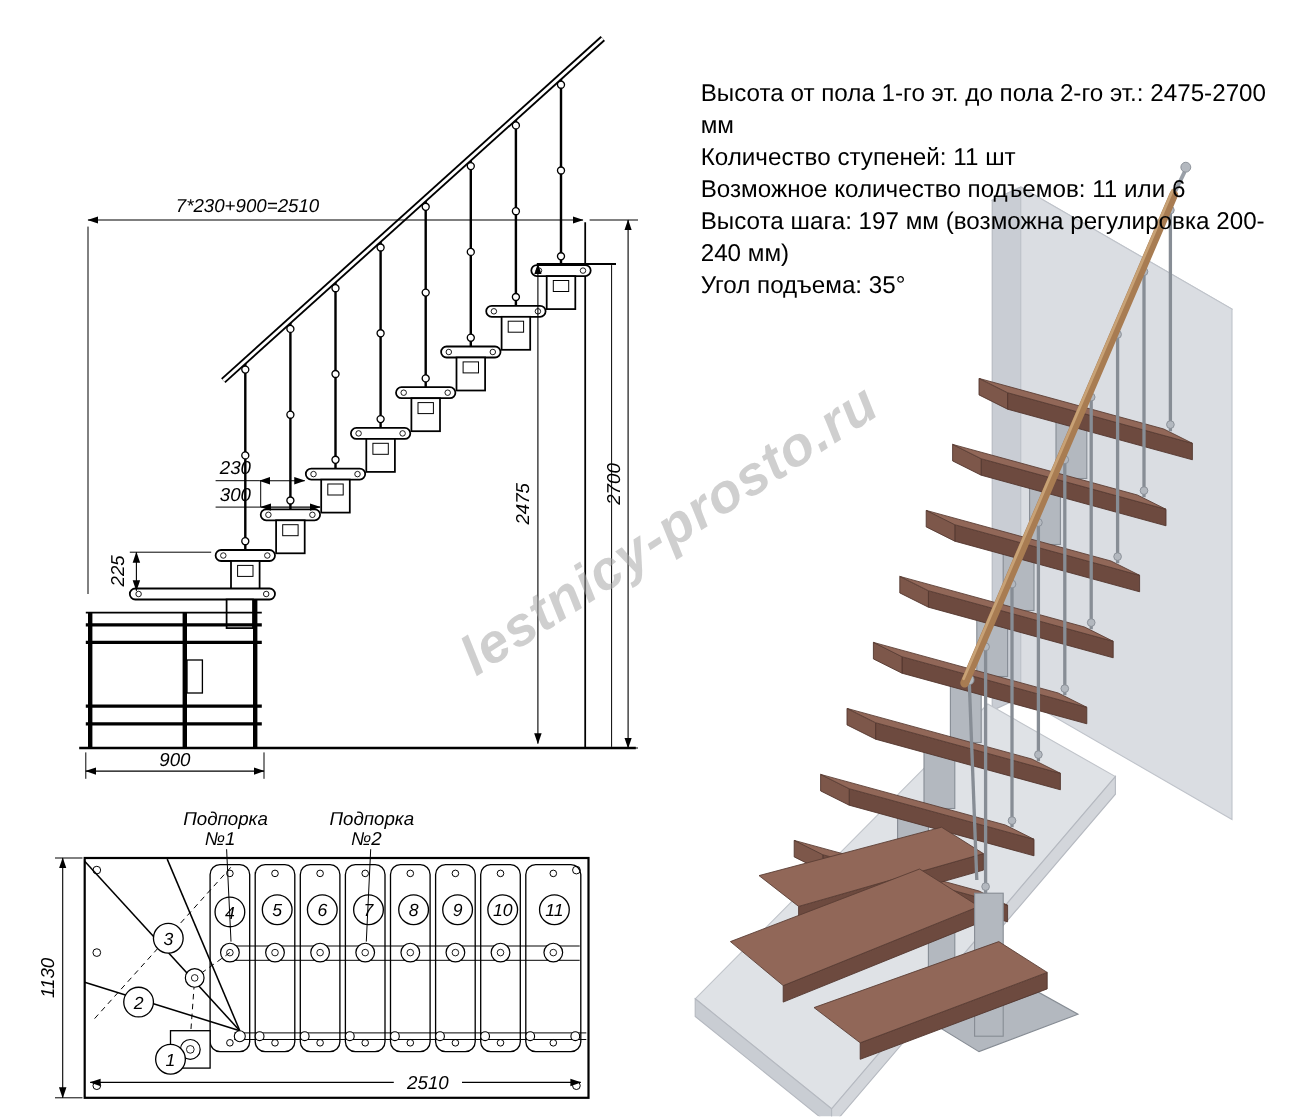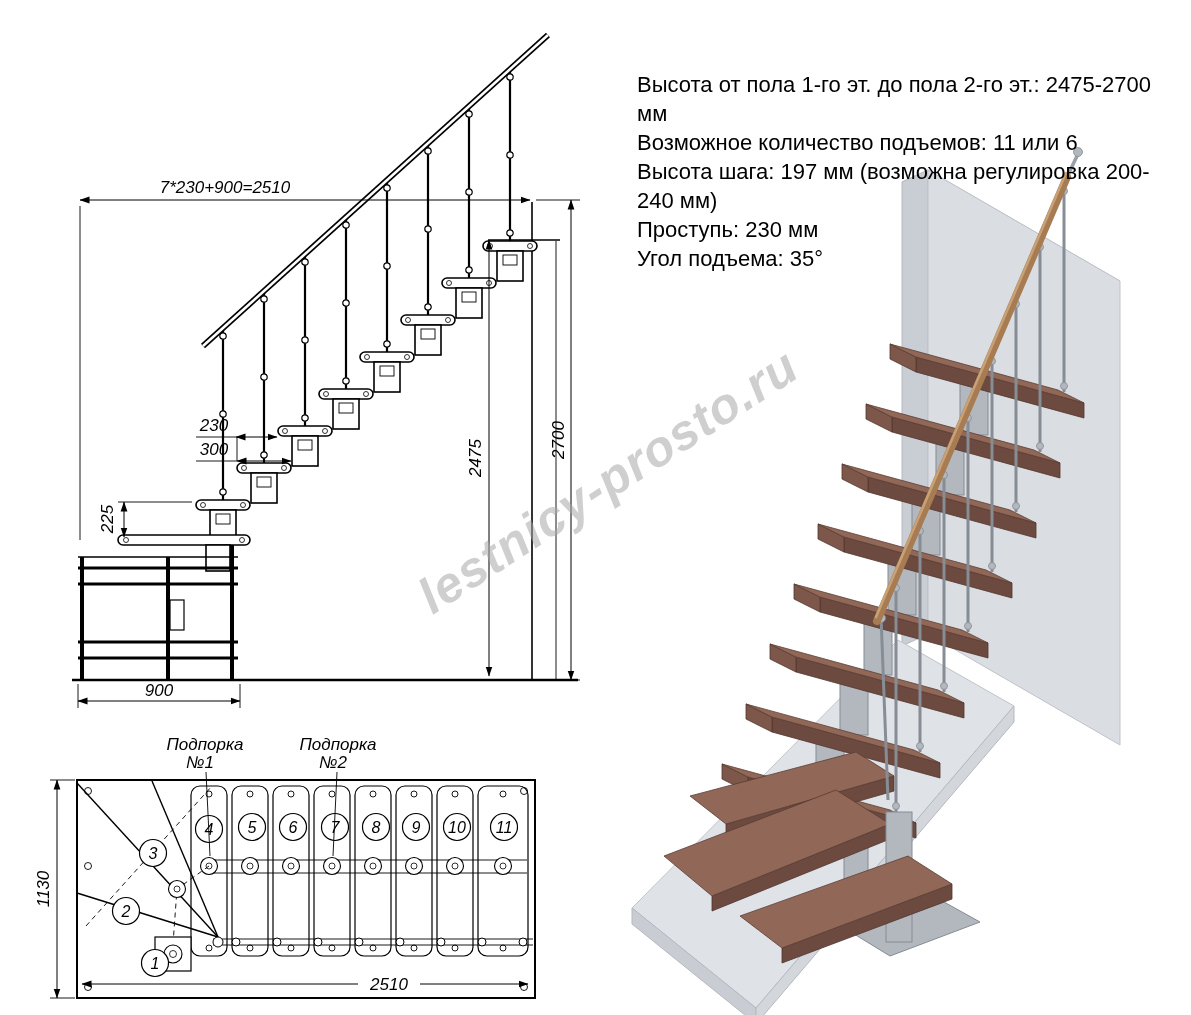--- a/index.html
+++ b/index.html
@@ -392,21 +392,21 @@
       <line x1="1067" y1="177" x2="1077" y2="156" stroke="#9aa0a8" stroke-width="3.5"></line>
       <circle cx="1078" cy="152" r="4.5" fill="#b3b8bf" stroke="#868c94" stroke-width="0.8"></circle>
       <line x1="877" y1="621" x2="1067" y2="177" stroke="#a87c52" stroke-width="8" stroke-linecap="round"></line>
       <line x1="876" y1="617" x2="1066" y2="173" stroke="#c8a276" stroke-width="2.5" stroke-linecap="round"></line>
     </g>
   </g>
 </svg>
 
 <div class="specs">
   <div>Высота от пола 1-го эт. до пола 2-го эт.: 2475-2700 мм</div>
+  <div>Количество ступеней: 11 шт</div>
   <div>Возможное количество подъемов: 11 или 6</div>
   <div>Высота шага: 197 мм (возможна регулировка 200-240 мм)</div>
-  <div>Проступь: 230 мм</div>
   <div>Угол подъема: 35°</div>
 </div>
 
 <div class="watermark">lestnicy-prosto.ru</div>
 
 </div>
 
 </body></html>

